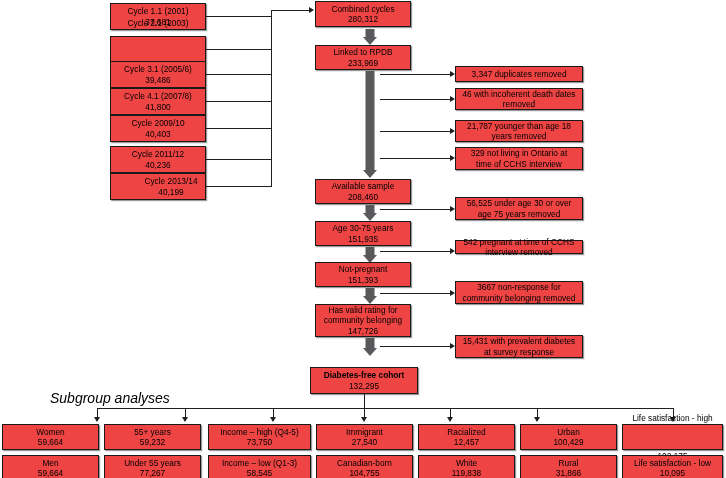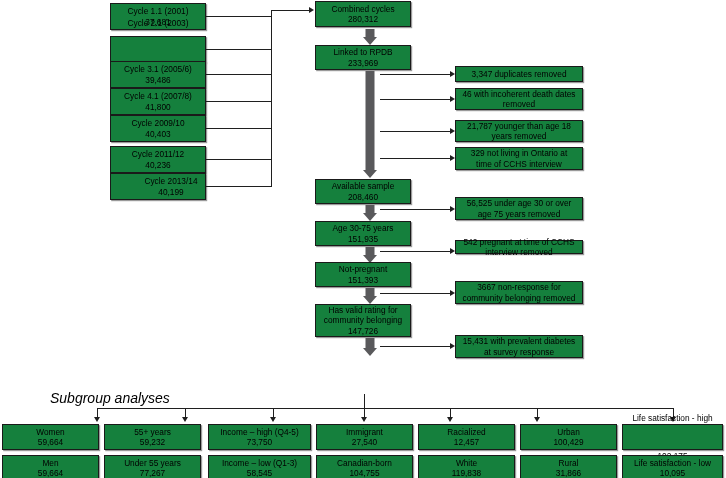--- a/index.html
+++ b/index.html
@@ -14,21 +14,21 @@
     height: 478px;
     background: #ffffff;
     font-family: "Liberation Sans", sans-serif;
     overflow: hidden;
   }
   
   .box {
     position: absolute;
     box-sizing: border-box;
     border: 1.2px solid #1a1a1a;
-    background: #15803d;
+    background: #ef4444;
     display: flex;
     flex-direction: column;
     align-items: center;
     justify-content: center;
     text-align: center;
     color: #000000;
     font-size: 8.3px;
     line-height: 1.22;
     padding: 1px 2px;
     box-shadow: 1.2px 1.2px 0 0 #9a9a9a;
@@ -196,20 +196,24 @@
     <span class="ln">Has valid rating for</span>
     <span class="ln">community belonging</span>
     <span class="ln num">147,726</span>
   </div>
 
   <div class="fat-arrow" style="left:362px; top:338px; width:16px; height:18px;">
     <span class="shaft" style="width:9px; height:11px;"></span>
     <span class="head"></span>
   </div>
 
+  <div class="box bold" style="left:310px; top:367px; width:108px; height:27px;">
+    <span class="ln">Diabetes-free cohort</span>
+    <span class="ln num">132,295</span>
+  </div>
 
   <div class="box wrap" style="left:455px; top:66px; width:128px; height:16px;">
     <span class="ln">3,347 duplicates removed</span>
   </div>
   <div class="box wrap" style="left:455px; top:88px; width:128px; height:22px;">
     <span class="ln">46 with incoherent death dates</span>
     <span class="ln">removed</span>
   </div>
   <div class="box wrap" style="left:455px; top:120px; width:128px; height:22px;">
     <span class="ln">21,787 younger than age 18</span>

